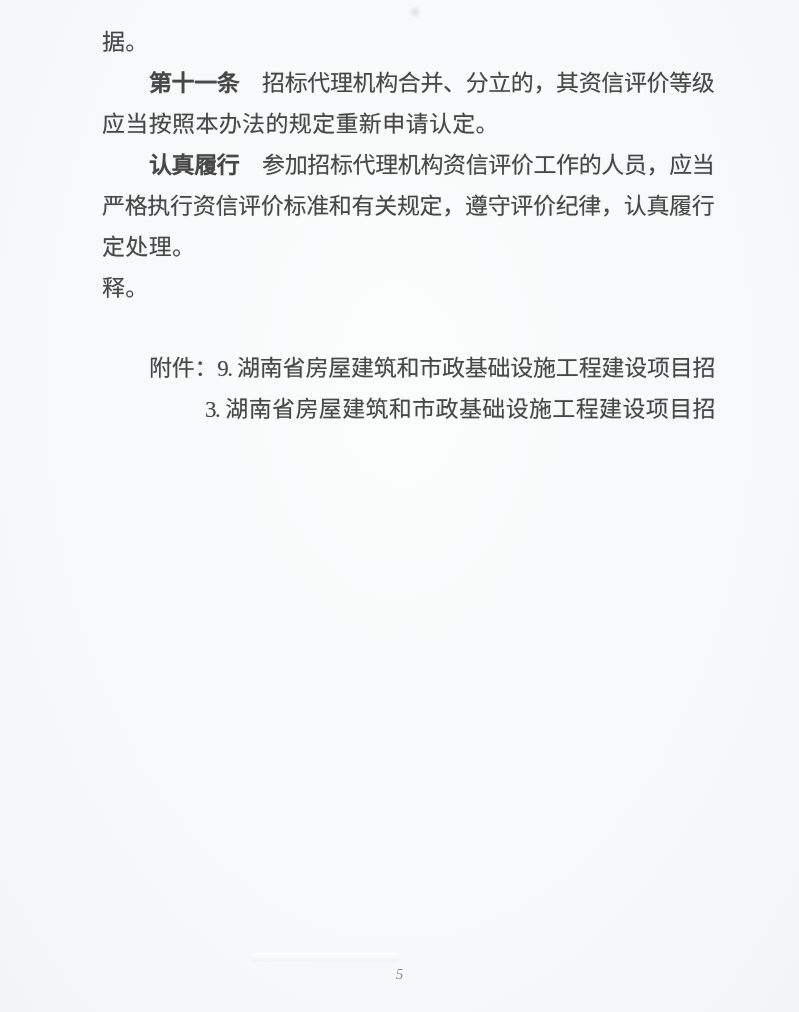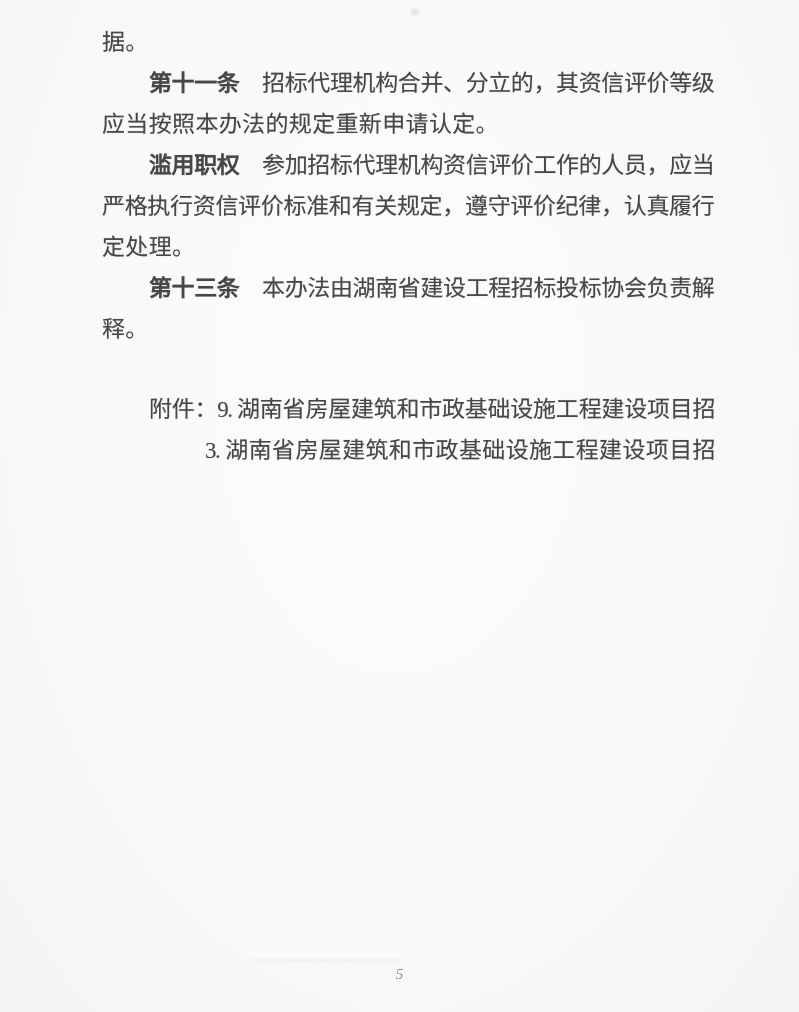--- a/index.html
+++ b/index.html
@@ -89,35 +89,32 @@
 
   <div class="line ind1 full">
     <span class="art">第十一条</span><span>　招标代理机构合并、分立的，其资信评价等级</span>
   </div>
 
   <div class="line">
     <span>应当按照本办法的规定重新申请认定。</span>
   </div>
 
   <div class="line ind1 full">
-    <span class="art">滥用职权</span><span>　参加招标代理机构资信评价工作的人员，应当</span>
+    <span class="art">认真履行</span><span>　参加招标代理机构资信评价工作的人员，应当</span>
   </div>
 
   <div class="line full">
     <span>严格执行资信评价标准和有关规定，遵守评价纪律，认真履行</span>
   </div>
 
 
   <div class="line">
     <span>定处理。</span>
   </div>
 
-  <div class="line ind1 full">
-    <span class="art">第十三条</span><span>　本办法由湖南省建设工程招标投标协会负责解</span>
-  </div>
 
   <div class="line">
     <span>释。</span>
   </div>
 
 
   <div class="spacer-a"></div>
 
   <div class="line ind1 full ls-tight">
     <span>附件：9. 湖南省房屋建筑和市政基础设施工程建设项目招</span>

